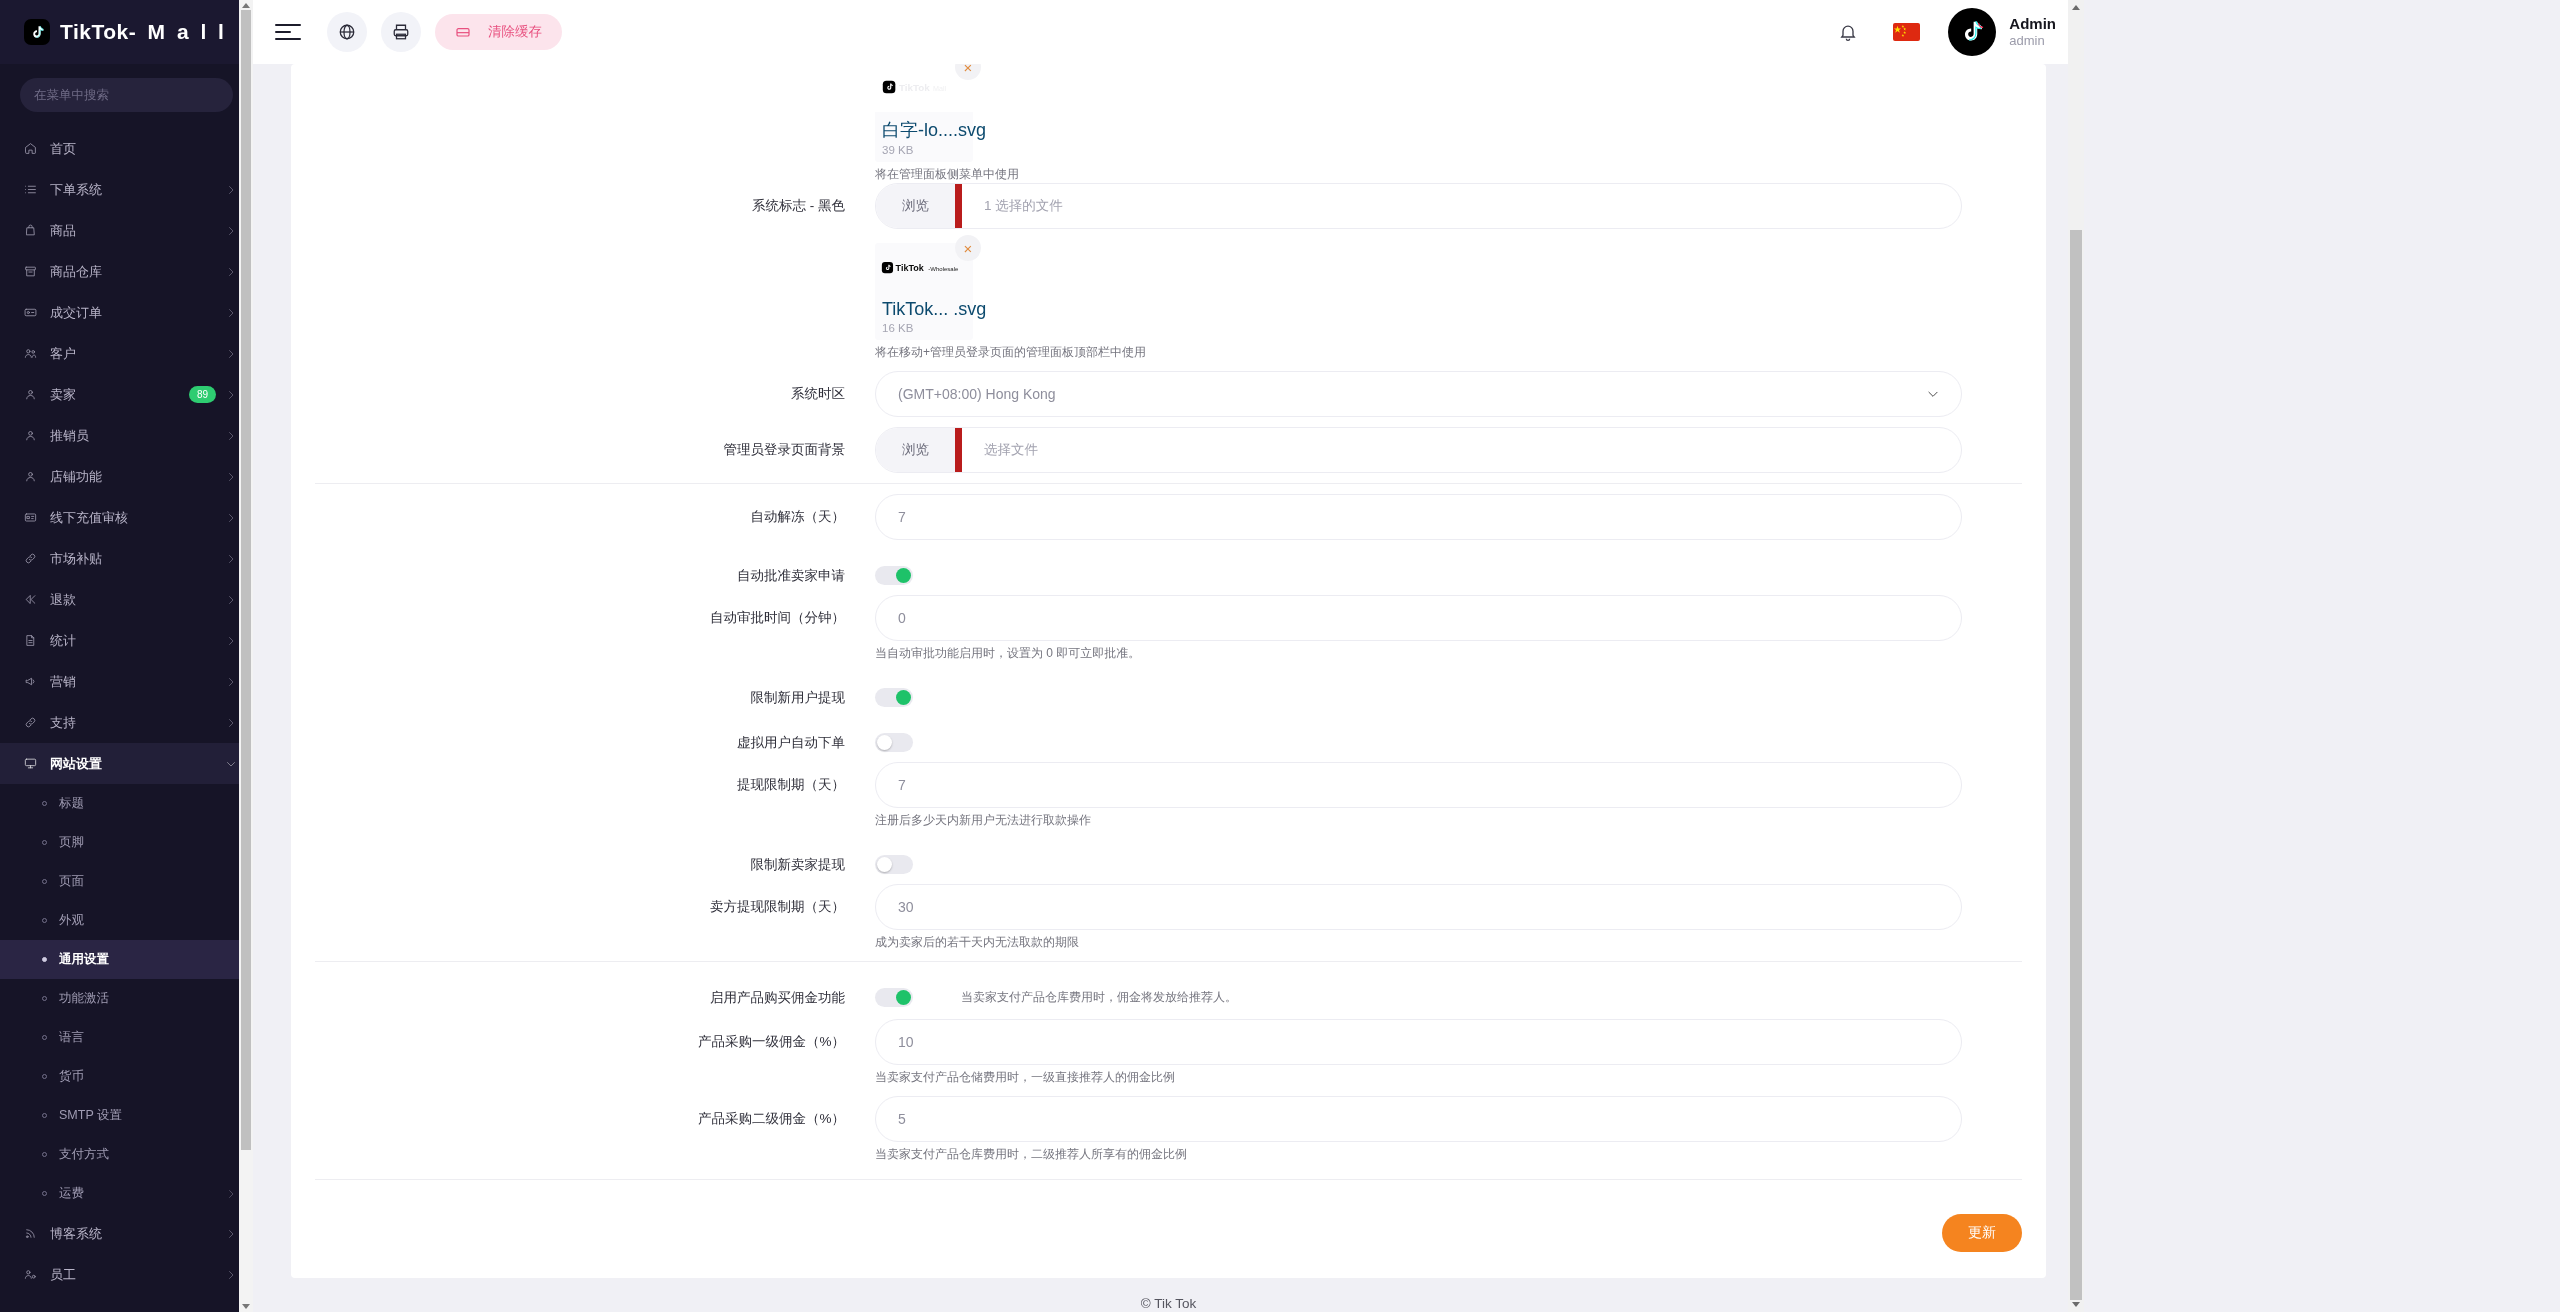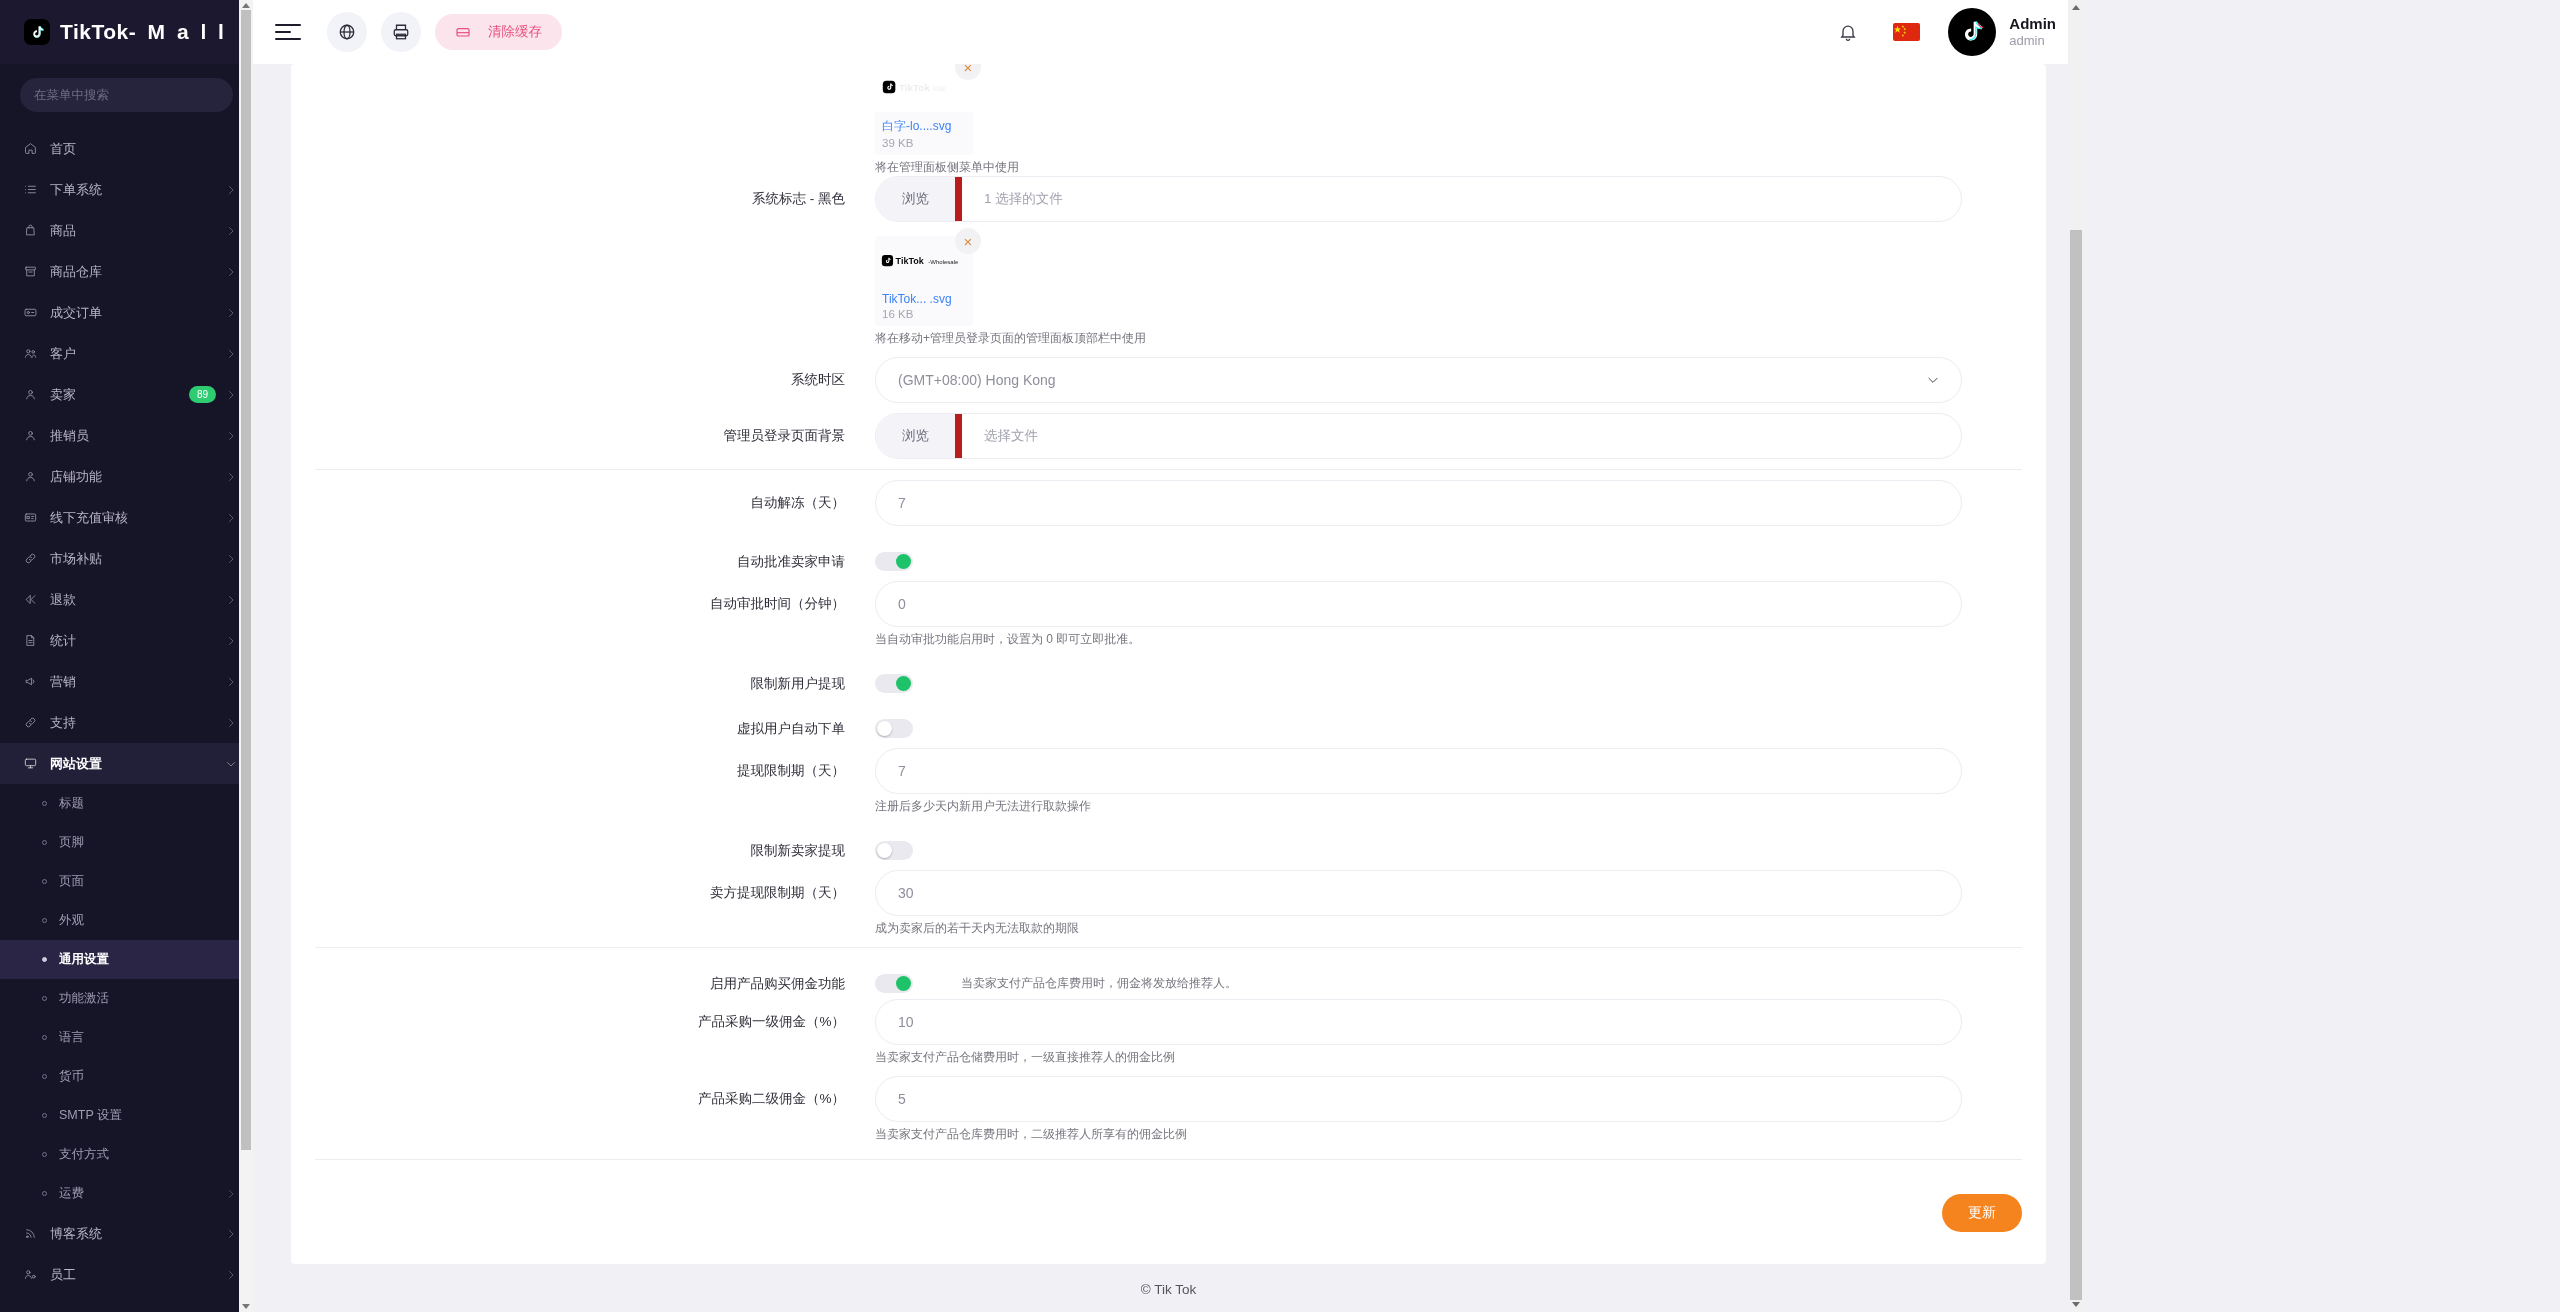--- a/index.html
+++ b/index.html
@@ -199,21 +199,21 @@
   .thumb-img {
     height: 50px; display:flex; align-items:center; justify-content:center;
     padding: 0 6px; overflow:hidden;
   }
   .thumb-x {
     position: absolute; right: -8px; top: -8px; width: 26px; height:26px;
     border-radius: 50%; background: #f2f2f5; color: #e08a3c;
     display:flex; align-items:center; justify-content:center;
     font-size: 15px; cursor:pointer; line-height:1;
   }
-  .thumb-name { font-size: 12px; color: #3b82f6; padding: 6px 7px 0 7px; white-space:nowrap; }
+  .thumb-name { font-size: 18px; color: #0c4a6e; padding: 6px 7px 0 7px; white-space:nowrap; }
   .thumb-size { font-size: 11.5px; color: #a5a5b2; padding: 2px 7px 0 7px; }
   .help { font-size: 12px; color: #75757f; margin-top: 4px; }
   .help-inline { font-size: 12px; color: #75757f; margin-left: 12px; }
 
   .toggle {
     width: 38px; height: 19px; border-radius: 10px; background: #e9e9ef;
     position: relative; cursor: pointer; display:inline-block; vertical-align:middle;
   }
   .toggle .knob {
     position: absolute; top: 2px; left: 2px; width: 15px; height: 15px;
@@ -776,21 +776,21 @@
                     </span>
 
       </div>
                 </div>
     </div>
               <div class="row" style="margin-bottom:10px;">
       <div class="row-label" style="">卖方提现限制期（天）</div>
       <div class="row-field" style=""><input class="field-input" value="30" style=""><div class="help">成为卖家后的若干天内无法取款的期限</div></div>
     </div>
               <div class="divider"></div>
-              <div class="row" style="margin-bottom:6px;">
+              <div class="row" style="margin-bottom:12px;">
       <div class="row-label" style="padding-top:17px;">启用产品购买佣金功能</div>
       <div class="row-field" style="padding-top:0;">
                   <div style="display:flex;align-items:center;padding-top:16px;gap:36px;">
         <span class="toggle on">
                       <span class="knob"></span>
                     </span>
         <span class="help-inline">当卖家支付产品仓库费用时，佣金将发放给推荐人。</span>
       </div>
                 </div>
     </div>

